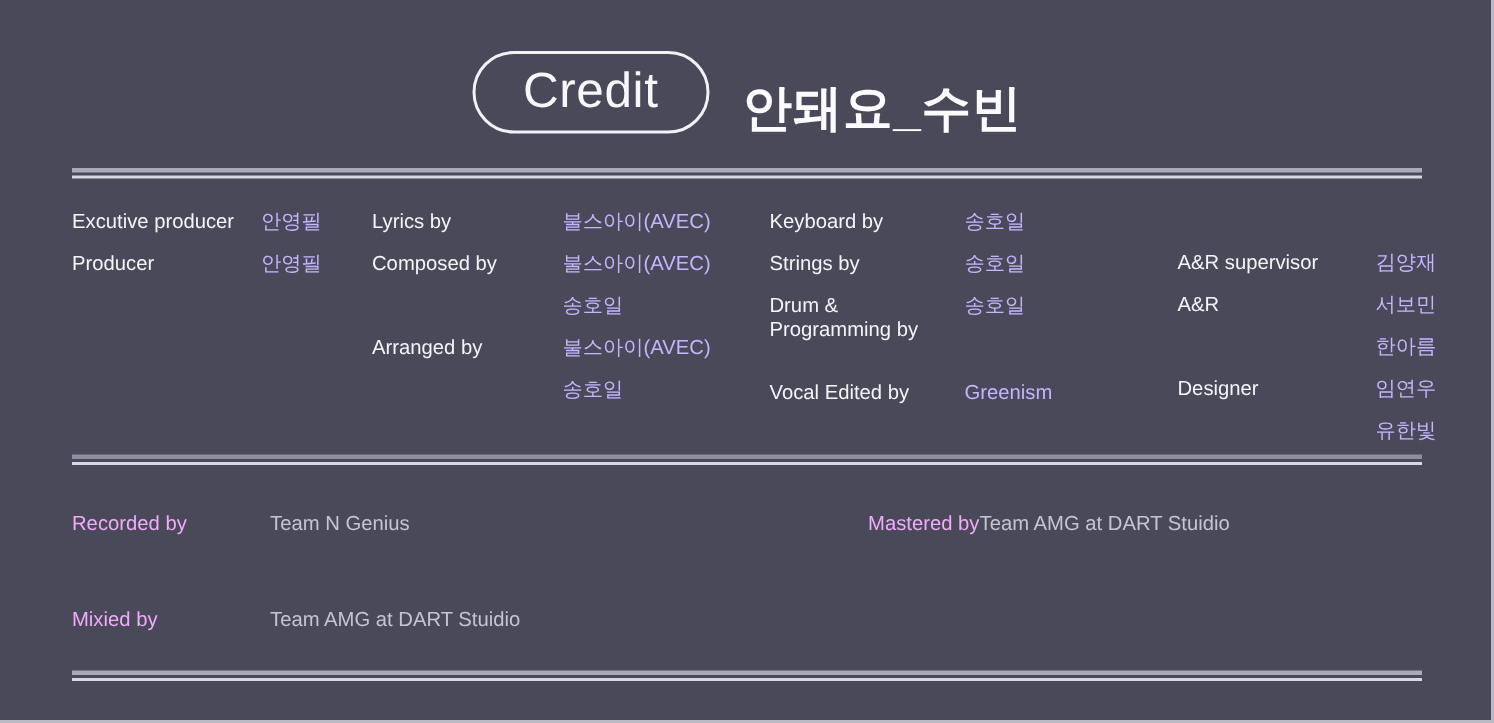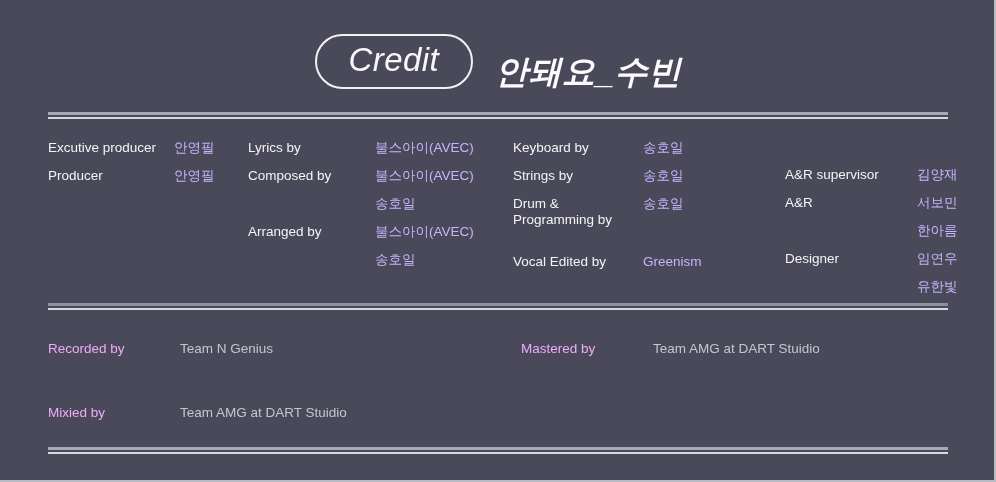--- a/index.html
+++ b/index.html
@@ -28,21 +28,20 @@
   
   .title-row {
     position: absolute;
     left: 0;
     top: 34px;
     width: 996px;
     display: flex;
     justify-content: center;
     align-items: center;
     gap: 22px;
-    font-style: italic;
   }
   .credit-pill {
     border: 2px solid #f2f2f5;
     border-radius: 999px;
     padding: 7px 32px 11px 32px;
     color: #f7f7fa;
     font-size: 33px;
     line-height: 1;
     letter-spacing: 0.4px;
     white-space: nowrap;
@@ -149,21 +148,21 @@
     white-space: nowrap;
   }
   .brow .bvalue {
     color: #c5c5d2;
     font-size: 13.5px;
     line-height: 16px;
     white-space: nowrap;
   }
   #brow-recorded { left: 48px;  top: 11px; }
   #brow-recorded .blabel { width: 132px; }
-  #brow-mastered { left: 521px; top: 11px; }
+  #brow-mastered { left: 521px; top: 11px; text-align: right; }
   #brow-mastered .blabel { width: 132px; }
   #brow-mixed    { left: 48px;  top: 75px; }
   #brow-mixed .blabel { width: 132px; }
 </style>
 </head>
 <body>
 
 <div class="page">
 
   <div class="title-row">

